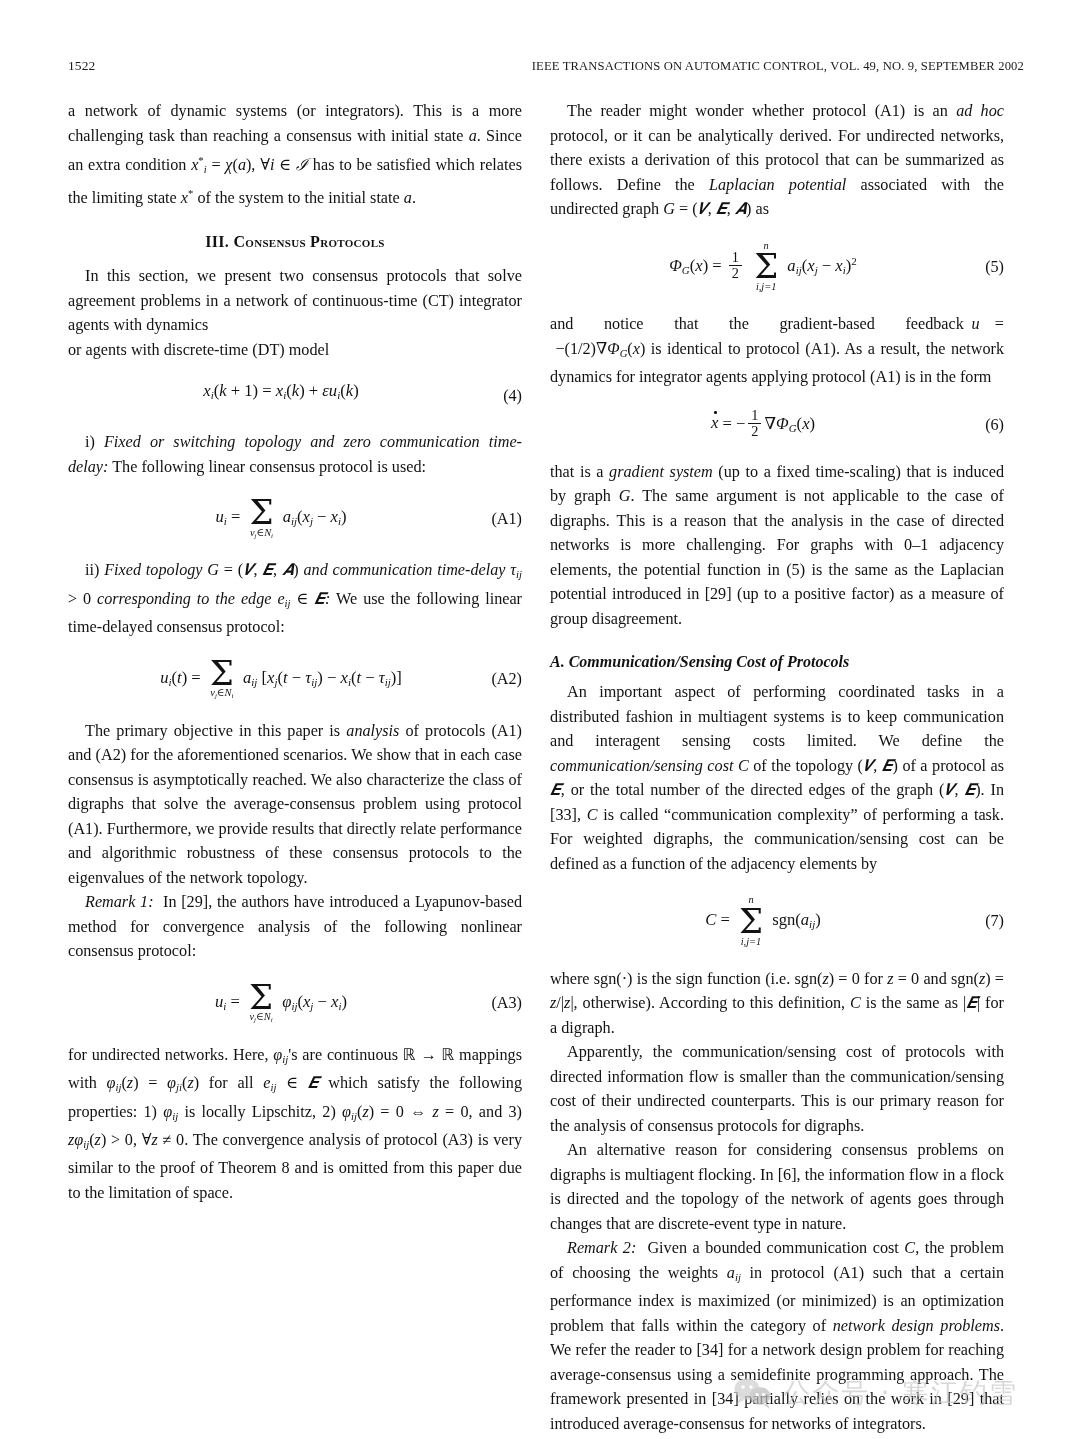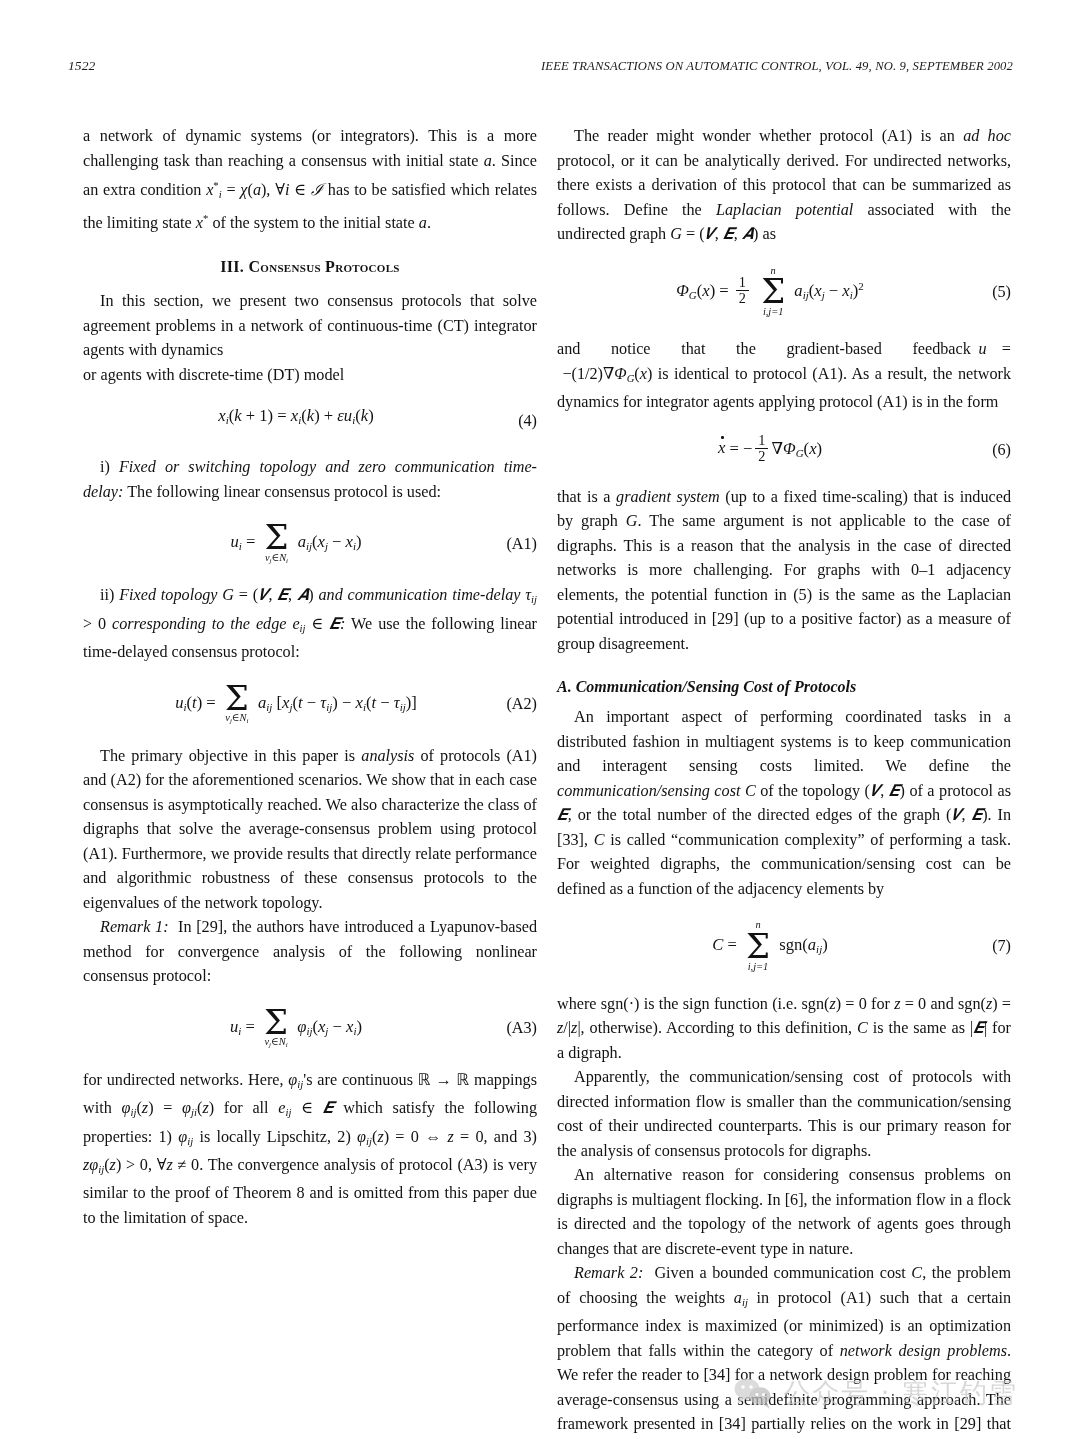--- a/index.html
+++ b/index.html
@@ -20,23 +20,22 @@
     position: absolute;
     inset: 0;
     padding: 0;
   }
 
   
   .running-head {
     position: absolute;
     top: 58px;
     left: 68px;
-    right: 67px;
+    right: 56px;
     height: 20px;
-    font-style: italic;
   }
   .folio {
     position: absolute;
     left: 0;
     top: 0;
     font-size: 13.5px;
     letter-spacing: .1px;
     color: #1b1b1b;
   }
   .journal-line {
@@ -46,27 +45,26 @@
     font-size: 12.6px;
     font-variant: small-caps;
     letter-spacing: .15px;
     color: #1b1b1b;
     white-space: nowrap;
   }
 
   
   .columns {
     position: absolute;
-    top: 124px;
+    top: 99px;
     left: 68px;
     width: 944px;
     height: 1240px;
     display: flex;
-    gap: 20px;
-    margin-left: 15px;
+    gap: 28px;
   }
   .col {
     width: 454px;
     position: relative;
   }
 
   p.para {
     margin: 0;
     font-size: 16.2px;
     line-height: 24.5px;

